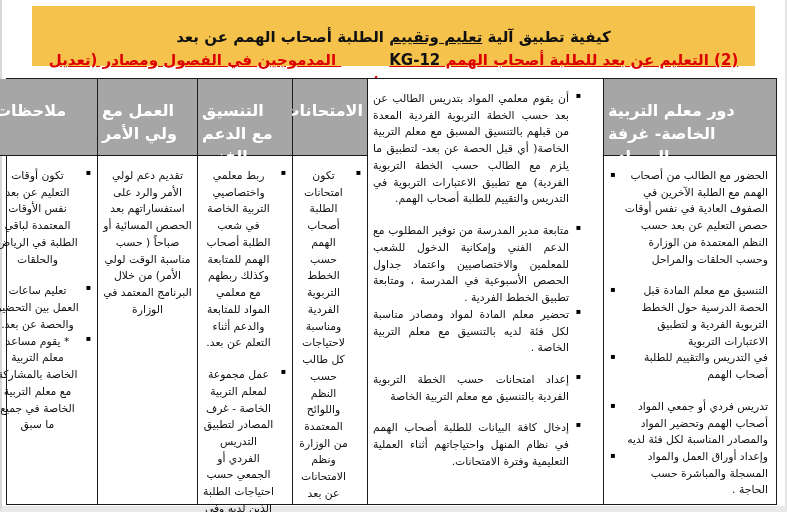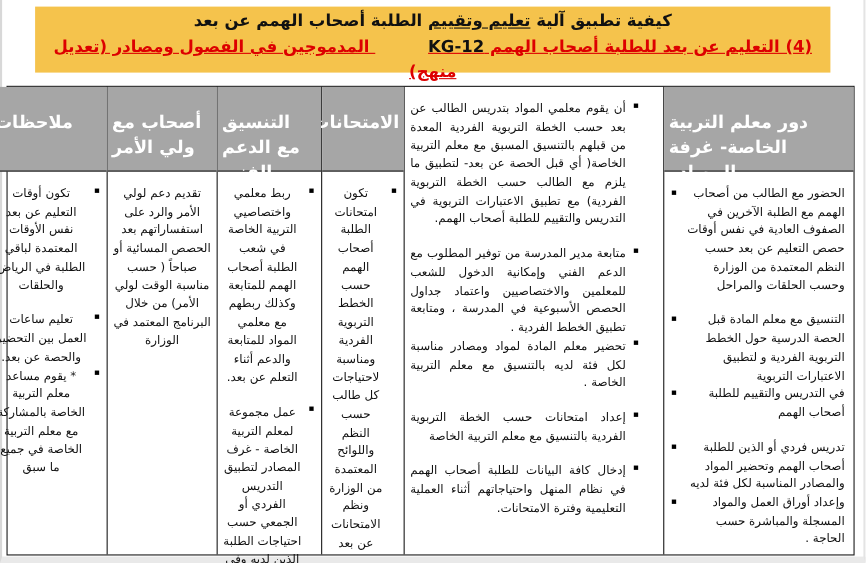--- a/index.html
+++ b/index.html
@@ -2,21 +2,21 @@
 <html lang="ar" dir="rtl"><head>
 <meta charset="utf-8">
 <style>
   * { box-sizing: border-box; margin: 0; padding: 0; }
   html, body { width: 787px; height: 512px; overflow: hidden; }
   body { background: #fdfdfd; font-family: "DejaVu Sans", sans-serif; position: relative; }
   .page-frame { position: absolute; inset: 0; border-left: 2px solid #d8d8d8; border-right: 2px solid #e4e4e4; border-bottom: 6px solid #e9e9e9; background: #ffffff; }
 
   
   .title-box { position: absolute; top: 6px; right: 30px; left: 30px; height: 60px;
-    background: #F5C34C; text-align: center; padding-top: 1px; }
+    background: #F5C34C; text-align: center; padding-top: 19px; }
   .title-line1 { font-size: 15px; font-weight: bold; color: #111; line-height: 1.6; }
   .title-line1 .u { text-decoration: underline; }
   .title-line2 { font-size: 15px; font-weight: bold; color: #dd0000; line-height: 1.5; text-decoration: underline; }
   .title-line2 .kg { color: #111; font-family: "DejaVu Sans", sans-serif; margin-left: 48px; }
 
   
   .grid { position: absolute; top: 78px; right: 8px; width: 771px; height: 427px;
     border: 1px solid #1a1a1a; display: flex; flex-direction: row; background: #fff; }
   .col { display: flex; flex-direction: column; flex: 0 0 auto; }
   .col:not(:last-child) { border-left: 1px solid #1a1a1a; }
@@ -50,32 +50,32 @@
 </head>
 <body>
 
 <div class="page-frame">
 
   <div class="title-box">
     <div class="title-line1">
       <span>كيفية تطبيق آلية </span><span class="u">تعليم وتقييم</span><span> الطلبة أصحاب الهمم عن بعد</span>
     </div>
     <div class="title-line2">
-      <span>(4) التعليم عن بعد للطلبة أصحاب الهمم </span><span class="kg">KG-12</span><span> المدموجين في الفصول ومصادر  (تعديل منهج)</span>
+      <span>(2) التعليم عن بعد للطلبة أصحاب الهمم </span><span class="kg">KG-12</span><span> المدموجين في الفصول ومصادر  (تعديل منهج)</span>
     </div>
   </div>
 
   <div class="grid">
     <div class="col w-dour">
       <div class="head-cell">دور معلم التربية الخاصة- غرفة المصادر</div>
       <div class="body-cell">
           <div class="item b-left"><span class="bullet left">▪</span><span>الحضور مع الطالب من أصحاب الهمم مع الطلبة الآخرين في الصفوف العادية في نفس أوقات حصص التعليم عن بعد حسب النظم المعتمدة من الوزارة وحسب الحلقات والمراحل</span></div>
           <div class="item gap b-left"><span class="bullet left">▪</span><span>التنسيق مع معلم المادة قبل الحصة الدرسية حول الخطط التربوية الفردية و لتطبيق الاعتبارات التربوية</span></div>
           <div class="item b-left"><span class="bullet left">▪</span><span>في التدريس والتقييم للطلبة أصحاب الهمم</span></div>
-          <div class="item gap b-left"><span class="bullet left">▪</span><span>تدريس فردي أو الذين للطلبة أصحاب الهمم وتحضير المواد والمصادر المناسبة لكل فئة لديه</span></div>
+          <div class="item gap b-left"><span class="bullet left">▪</span><span>تدريس فردي أو جمعي المواد أصحاب الهمم وتحضير المواد والمصادر المناسبة لكل فئة لديه</span></div>
           <div class="item b-left"><span class="bullet left">▪</span><span>وإعداد أوراق العمل والمواد المسجلة والمباشرة حسب الحاجة .</span></div>
         </div>
     </div>
     <div class="col w-aliya">
       <div class="body-cell">
           <div class="item b-right"><span class="bullet right">▪</span><span>أن يقوم معلمي المواد بتدريس الطالب  عن بعد حسب الخطة التربوية الفردية المعدة من قبلهم بالتنسيق المسبق مع معلم التربية الخاصة( أي قبل الحصة عن بعد- لتطبيق ما يلزم مع الطالب حسب الخطة التربوية الفردية) مع تطبيق الاعتبارات التربوية في التدريس والتقييم للطلبة أصحاب الهمم.</span></div>
           <div class="item gap b-right"><span class="bullet right">▪</span><span>متابعة مدير المدرسة  من توفير المطلوب مع الدعم الفني وإمكانية الدخول للشعب للمعلمين والاختصاصيين واعتماد جداول الحصص الأسبوعية في المدرسة ، ومتابعة تطبيق الخطط الفردية .</span></div>
           <div class="item b-right"><span class="bullet right">▪</span><span>تحضير معلم المادة  لمواد ومصادر مناسبة لكل فئة لديه بالتنسيق مع معلم التربية الخاصة .</span></div>
           <div class="item gap b-right"><span class="bullet right">▪</span><span>إعداد امتحانات حسب الخطة التربوية الفردية بالتنسيق مع معلم التربية الخاصة</span></div>
           <div class="item gap b-right"><span class="bullet right">▪</span><span>إدخال كافة البيانات للطلبة  أصحاب الهمم في نظام المنهل واحتياجاتهم أثناء العملية التعليمية وفترة الامتحانات.</span></div>
@@ -88,21 +88,21 @@
         </div>
     </div>
     <div class="col w-tansiq">
       <div class="head-cell">التنسيق مع الدعم الفني والمنسق في المدرسة</div>
       <div class="body-cell">
           <div class="item b-right"><span class="bullet right">▪</span><span>ربط معلمي <span class="squiggle">واختصاصيي</span> التربية الخاصة  في شعب الطلبة أصحاب الهمم للمتابعة وكذلك ربطهم مع معلمي المواد للمتابعة والدعم أثناء التعلم عن بعد.</span></div>
           <div class="item gap b-right"><span class="bullet right">▪</span><span>عمل مجموعة لمعلم التربية الخاصة - غرف المصادر لتطبيق التدريس الفردي أو الجمعي حسب احتياجات الطلبة الذين لديه وفي الأوقات المناسبة لولي أمر الطالب ( اللغة العربية والرياضيات)</span></div>
         </div>
     </div>
     <div class="col w-wali">
-      <div class="head-cell">أصحاب مع ولي الأمر</div>
+      <div class="head-cell">العمل مع ولي الأمر</div>
       <div class="body-cell">
           <div class="item"><span>تقديم دعم لولي الأمر  والرد على استفساراتهم بعد الحصص المسائية أو <span class="squiggle">صباحاً</span> ( حسب مناسبة الوقت لولي الأمر) من خلال البرنامج المعتمد في الوزارة</span></div>
         </div>
     </div>
     <div class="col w-mul">
       <div class="head-cell">ملاحظات</div>
       <div class="body-cell">
           <div class="item b-right"><span class="bullet right">▪</span><span>تكون أوقات التعليم عن بعد نفس الأوقات المعتمدة لباقي الطلبة في الرياض والحلقات</span></div>
           <div class="item gap b-right"><span class="bullet right">▪</span><span>تعليم ساعات العمل بين التحضير والحصة عن بعد.</span></div>
           <div class="item b-right"><span class="bullet right">▪</span><span>* يقوم مساعد معلم التربية الخاصة بالمشاركة مع معلم التربية الخاصة في جميع ما سبق</span></div>

